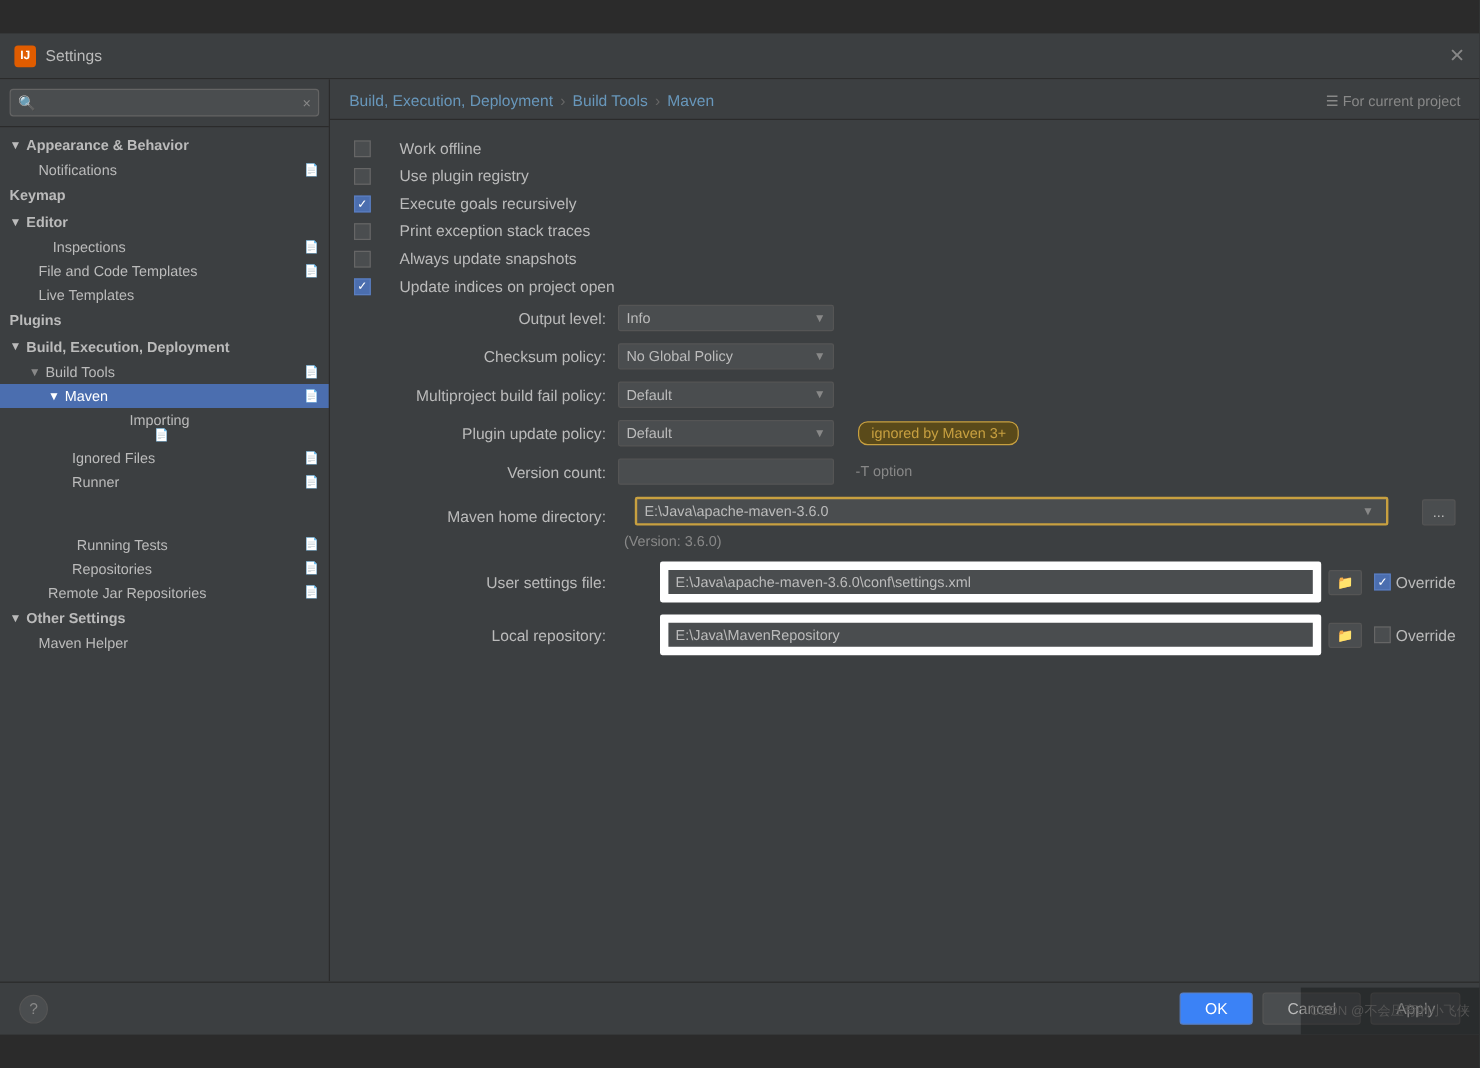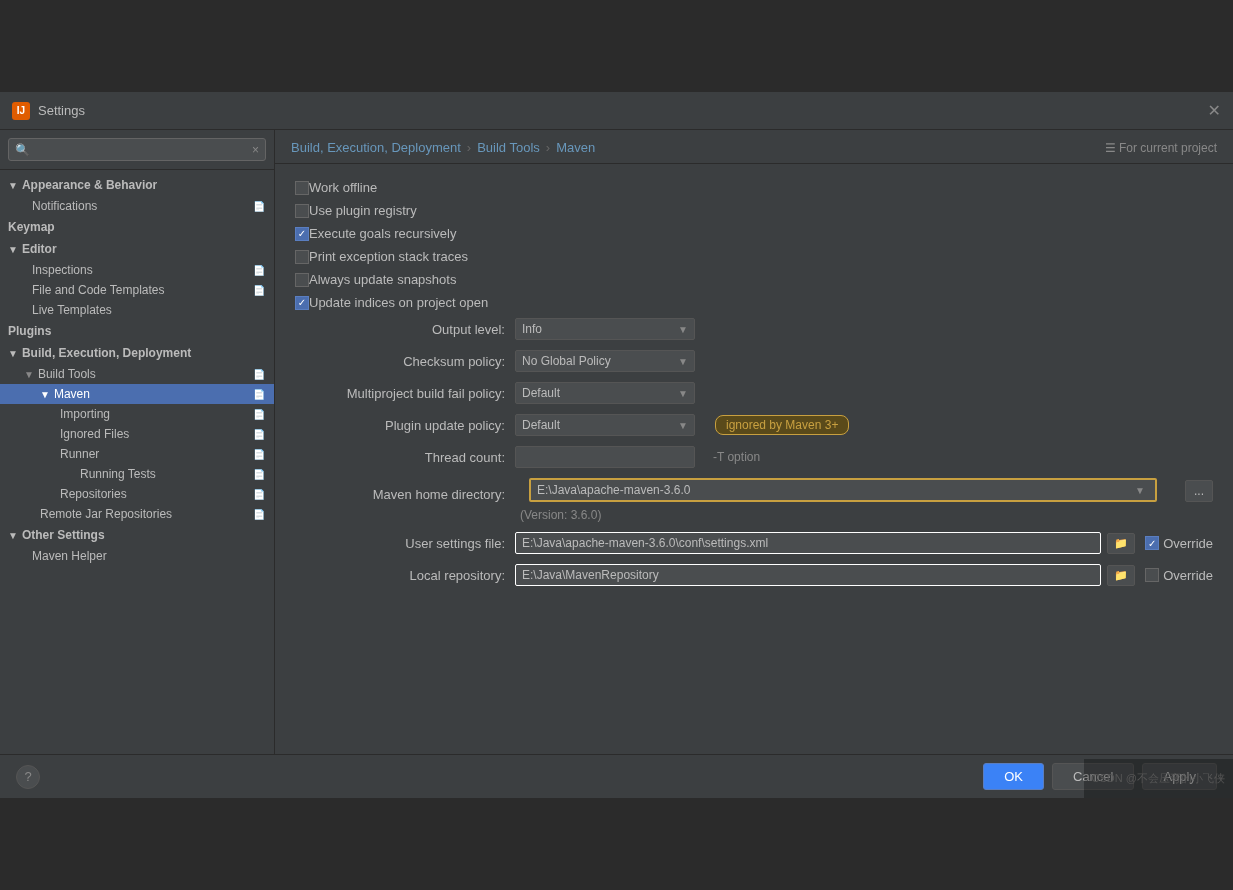--- a/index.html
+++ b/index.html
@@ -1,20 +1,20 @@
 <!DOCTYPE html>
 <html><head>
   <meta charset="utf-8">
   <style>
     * { box-sizing: border-box; margin: 0; padding: 0; }
     body { background: #2b2b2b; font-family: 'Segoe UI', Arial, sans-serif; font-size: 13px; color: #bbbbbb; width: 1233px; height: 890px; overflow: hidden; display: flex; align-items: center; justify-content: center; }
 
     .dialog {
       width: 1233px;
-      height: 706px;
+      height: 834px;
       background: #3c3f41;
       display: flex;
       flex-direction: column;
       position: relative;
     }
 
     .title-bar {
       background: #3c3f41;
       height: 38px;
       display: flex;
@@ -130,21 +130,21 @@
     .settings-body {
       flex: 1;
       padding: 16px 20px;
       overflow-y: auto;
     }
 
     .checkbox-row {
       display: flex;
       align-items: center;
       margin-bottom: 8px;
-      gap: 0;
+      gap: 24px;
     }
     .checkbox-row label { color: #bbbbbb; font-size: 13px; cursor: pointer; }
 
     .cb {
       width: 14px; height: 14px;
       border: 1px solid #666;
       background: #4a4d4f;
       flex-shrink: 0;
       display: flex; align-items: center; justify-content: center;
       cursor: pointer;
@@ -249,25 +249,26 @@
     }
     .file-input-wrap {
       flex: 1;
       display: flex;
       align-items: center;
       gap: 6px;
     }
     .file-input {
       flex: 1;
       background: #4a4d4f;
-      border: 1px solid #ffffff;
+      border: 7px solid #ffffff;
       color: #bbbbbb;
       font-size: 12px;
       padding: 3px 6px;
       border-radius: 2px;
+      margin-left: 35px;
     }
     .file-browse-btn {
       background: #4a4d4f;
       border: 1px solid #555;
       color: #888;
       padding: 3px 6px;
       cursor: pointer;
       border-radius: 2px;
       font-size: 11px;
     }
@@ -385,21 +386,21 @@
         </div>
 
         <div class="tree-section-header" style="padding-left: 8px;">
           <span class="label">Keymap</span>
         </div>
 
         <div class="tree-section-header">
           <span class="arrow">▼</span>
           <span>Editor</span>
         </div>
-        <div class="tree-item" style="padding-left: 32px;">
+        <div class="tree-item" style="padding-left: 32px; margin-left: 12px;">
           <span class="label">Inspections</span>
           <span class="icon-page">📄</span>
         </div>
         <div class="tree-item" style="padding-left: 32px;">
           <span class="label">File and Code Templates</span>
           <span class="icon-page">📄</span>
         </div>
         <div class="tree-item" style="padding-left: 32px;">
           <span class="label">Live Templates</span>
         </div>
@@ -418,33 +419,33 @@
           <span class="label">Build Tools</span>
           <span class="icon-page">📄</span>
         </div>
 
         <div class="tree-item selected" style="padding-left: 40px;">
           <span class="arrow" style="color:white;">▼</span>
           <span class="label">Maven</span>
           <span class="icon-page" style="color:#aaa;">📄</span>
         </div>
 
-        <div class="tree-item" style="padding-left: 60px;">
+        <div class="tree-item" style=" flex-direction: column;">
           <span class="label">Importing</span>
           <span class="icon-page">📄</span>
         </div>
         <div class="tree-item" style="padding-left: 60px;">
           <span class="label">Ignored Files</span>
           <span class="icon-page">📄</span>
         </div>
         <div class="tree-item" style="padding-left: 60px;">
           <span class="label">Runner</span>
           <span class="icon-page">📄</span>
         </div>
-        <div class="tree-item" style="padding-left: 80px;">
+        <div class="tree-item" style="padding-left: 64px; margin-top: 32px;">
           <span class="label">Running Tests</span>
           <span class="icon-page">📄</span>
         </div>
         <div class="tree-item" style="padding-left: 60px;">
           <span class="label">Repositories</span>
           <span class="icon-page">📄</span>
         </div>
 
         <div class="tree-item" style="padding-left: 40px;">
           <span class="label">Remote Jar Repositories</span>
@@ -526,21 +527,21 @@
         <div class="field-row">
           <span class="field-label">Plugin update policy:</span>
           <div class="field-select">
             <span class="sel-text">Default</span>
             <span class="sel-arrow">▼</span>
           </div>
           <span class="ignored-badge">ignored by Maven 3+</span>
         </div>
 
         <div class="field-row">
-          <span class="field-label">Thread count:</span>
+          <span class="field-label">Version count:</span>
           <input type="text" class="thread-input" value="" style="">
           <span class="thread-hint">-T option</span>
         </div>
 
         <div class="maven-home-row">
           <span class="maven-home-label">Maven home directory:</span>
           <div class="maven-home-combo">
             <span class="combo-text">E:\Java\apache-maven-3.6.0</span>
             <span class="combo-arrow">▼</span>
           </div>

